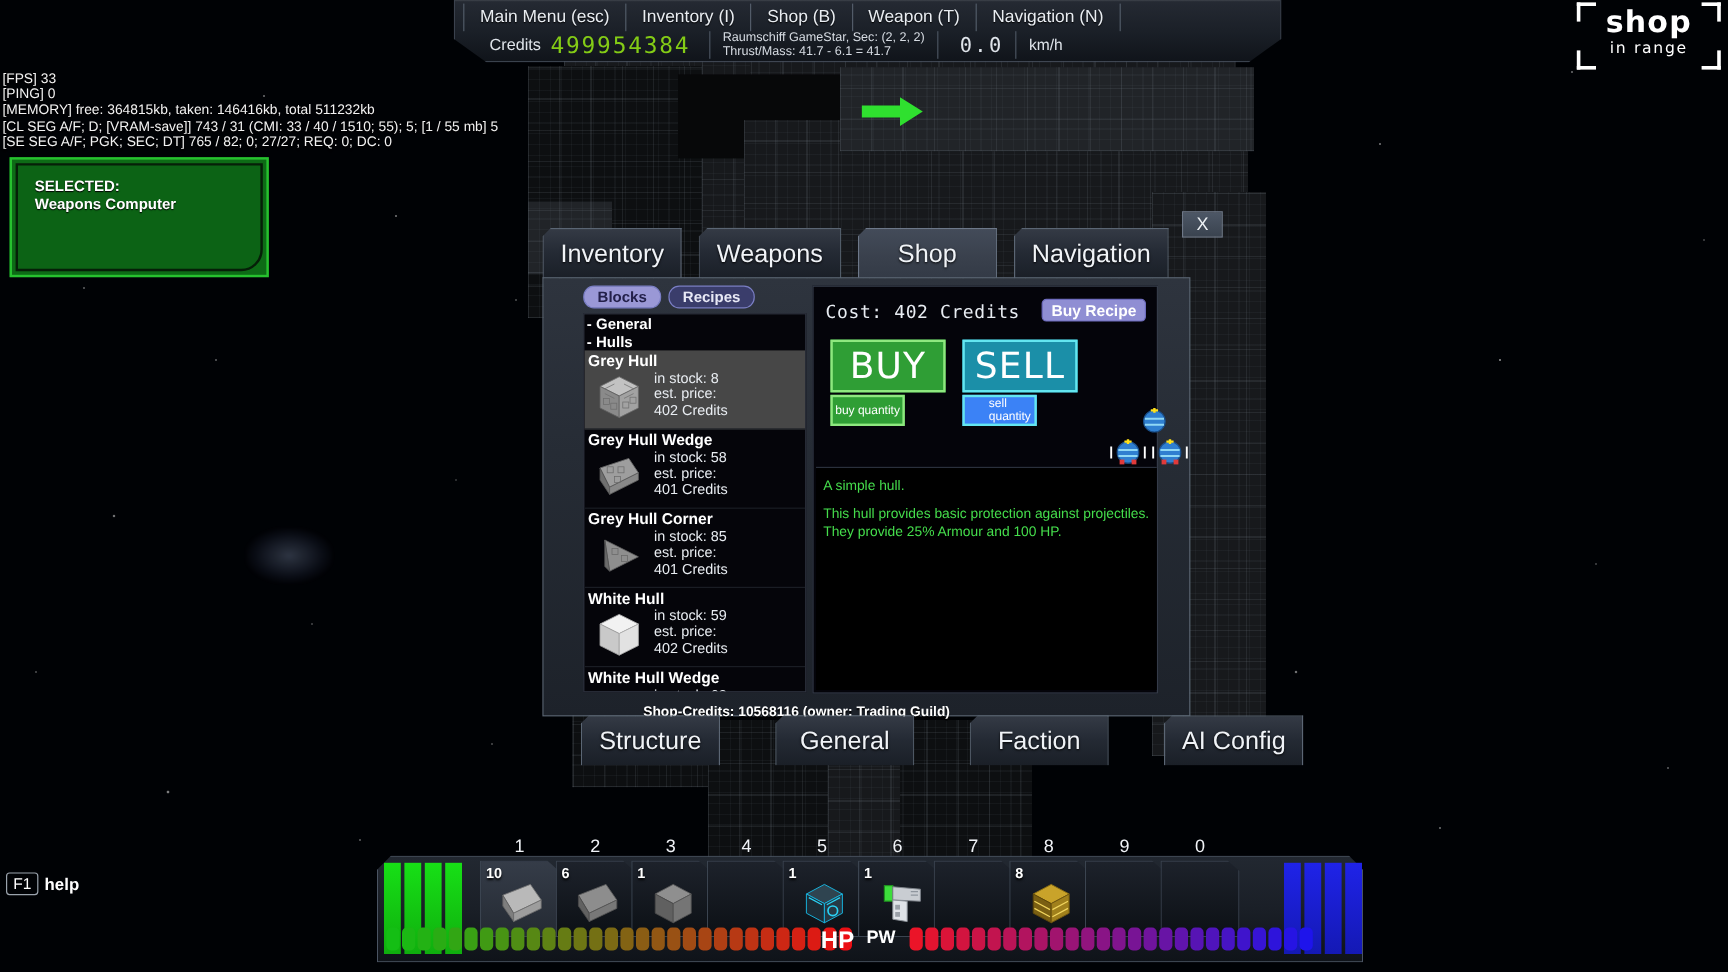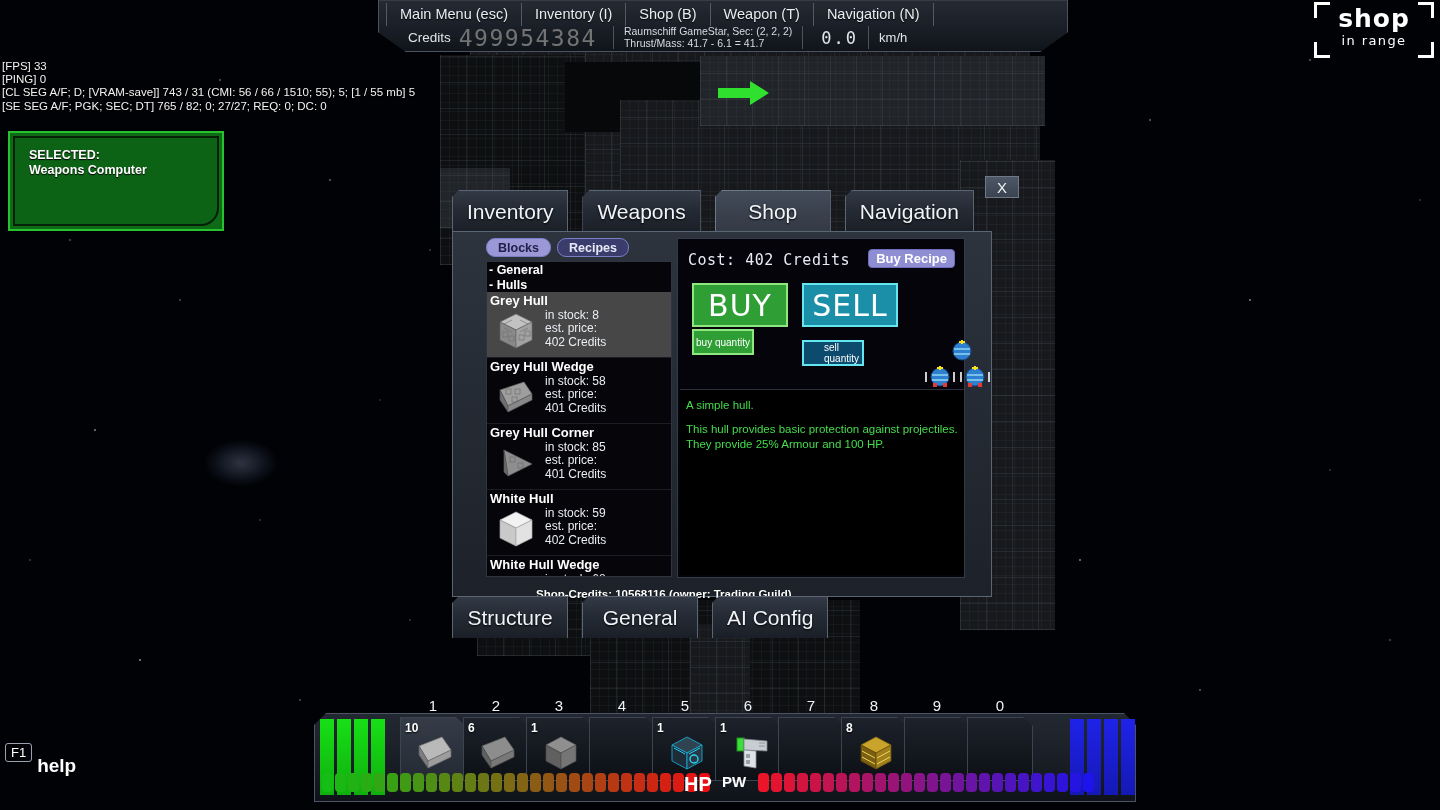--- a/index.html
+++ b/index.html
@@ -72,21 +72,21 @@
   .topmenu-item {
     color:#e9edf2; font-size:14.5px; line-height:23px; text-align:center;
     padding:0 13px; white-space:nowrap;
     border-right:1px solid #525b68;
     text-shadow:0 1px 1px #000;
   }
   .topmenu-item:first-child { border-left:1px solid #525b68; }
   #toprow2 { position:absolute; left:8px; top:26px; height:23px; display:flex; align-items:stretch; }
   .hud-cell { position:relative; border-right:1px solid #4a535f; display:flex; align-items:center; }
   #credits-label { color:#dfe4ea; font-size:13.5px; padding:0 8px 0 22px; }
-  #credits-value { color:#737373; font-size:23px; letter-spacing:1.5px; font-family:"DejaVu Sans Mono", monospace; padding-right:16px; }
+  #credits-value { color:#84cc16; font-size:19px; letter-spacing:1.5px; font-family:"DejaVu Sans Mono", monospace; padding-right:16px; }
   #shipinfo { padding:0 10px; display:flex; flex-direction:column; justify-content:center; line-height:11.5px; }
   #shipinfo div { color:#d6dbe2; font-size:10.5px; white-space:nowrap; }
   #speed-val { color:#dfe4ea; font-size:17px; font-family:"DejaVu Sans Mono", monospace; padding:0 10px 0 18px; letter-spacing:2px; }
   #speed-unit { color:#dfe4ea; font-size:13px; padding:0 10px; }
 
   
   #debug { position:absolute; left:2px; top:60px; width:430px; }
   #debug div { color:#f2f2f2; font-size:11.5px; line-height:13.2px; white-space:nowrap; text-shadow:0 1px 1px #000; }
 
   
@@ -108,21 +108,21 @@
   #shoprange .c1 { left:0; top:0; border-right:none; border-bottom:none; }
   #shoprange .c2 { right:0; top:0; border-left:none; border-bottom:none; }
   #shoprange .c3 { left:0; bottom:0; border-right:none; border-top:none; }
   #shoprange .c4 { right:0; bottom:0; border-left:none; border-top:none; }
   #shoprange-t1 { position:absolute; left:0; right:0; top:2px; text-align:center; color:#fff; font-size:25px; font-weight:bold; letter-spacing:1px; font-family:"DejaVu Sans", sans-serif;}
   #shoprange-t2 { position:absolute; left:0; right:0; top:31px; text-align:center; color:#fff; font-size:13px; letter-spacing:1.4px; font-family:"DejaVu Sans", sans-serif;}
 
   
   #f1help { position:absolute; left:5px; top:727px; display:flex; align-items:center; gap:5px; }
   #f1key { color:#fff; font-size:13px; border:1px solid #9aa3ad; border-radius:3px; padding:1px 5px; }
-  #f1txt { color:#fff; font-size:19px; font-weight:bold;margin-top:28px; }
+  #f1txt { color:#fff; font-size:14px; font-weight:bold; }
 
   
   #arrow { position:absolute; left:718px; top:80px; width:52px; height:26px; }
 
   
   #dialog { position:absolute; left:452px; top:190px; width:540px; height:448px; }
 
   .tabrow { position:absolute; display:flex; gap:14px; }
   #tabrow-top { left:0px; top:0px; }
   .tab {
@@ -132,21 +132,21 @@
     background: linear-gradient(180deg,#343a45 0%, #242a34 48%, #1a1f27 100%);
     border:1px solid #5b6674; border-bottom:none;
     clip-path: polygon(7px 0, 100% 0, 100% 100%, 0 100%, 0 7px);
     text-shadow:0 1px 2px #000;
   }
   .tab.active {
     background: linear-gradient(180deg,#434b59 0%, #39404c 60%, #333a46 100%);
     border-color:#6d7889;
   }
   #tabrow-bottom { left:0px; top:406px; }
-  #tabrow-bottom .tab { clip-path: polygon(7px 0, 100% 0, 100% 100%, 0 100%, 0 7px); }
+  #tabrow-bottom .tab { clip-path: polygon(7px 0, 100% 0, 100% 100%, 0 100%, 0 7px); margin-left: 32px; }
 
   #dialog-body {
     position:absolute; left:0px; top:41px; width:540px; height:366px;
     background: linear-gradient(180deg,#2e343e 0%, #262c35 40%, #1d222a 100%);
     border:1px solid #5b6674;
   }
 
   #closebtn {
     position:absolute; left:533px; top:-14px; width:34px; height:22px;
     display:flex; align-items:center; justify-content:center;
@@ -210,21 +210,21 @@
     color:#ffffff; font-size:30px; letter-spacing:1px;
     font-family:"DejaVu Sans", sans-serif;
   }
   #buybtn { left:14px; top:44px; background:#2f9e35; border:2px solid #8ee87f; }
   #sellbtn { left:124px; top:44px; background:#1b8fa8; border:2px solid #63e6f0; }
   .qtybox {
     position:absolute; width:62px; height:26px; display:flex; align-items:center; justify-content:center;
     color:#ffffff; font-size:10px;
   }
   #buyqty { left:14px; top:90px; background:#2f9e35; border:2px solid #8ee87f; }
-  #sellqty { left:124px; top:101px; background:#0c4a6e; border:2px solid #63e6f0;padding-left:20px; }
+  #sellqty { left:124px; top:90px; background:#3b82f6; border:2px solid #63e6f0;padding-left:20px; }
 
   #shopicons { position:absolute; left:240px; top:100px; width:78px; height:52px; }
 
   #descbox {
     position:absolute; left:2px; top:150px; width:284px; height:186px;
     background:#000000; border-top:1px solid #2a303c;
     padding:8px 6px;
   }
   #descbox div { color:#45dd4c; font-size:11.5px; line-height:15px; }
   #descbox .gap { height:9px; }
@@ -309,21 +309,22 @@
       </div>
       <div class="hud-cell" style="border-right:none;">
         <span id="speed-unit">km/h</span>
       </div>
     </div>
   </div>
 
   <div id="debug">
     <div>[FPS] 33</div>
     <div>[PING] 0</div>
-    <div>[CL SEG A/F; D; [VRAM-save]] 743 / 31 (CMI: 56 / 66 / 1510; 55); 5; [1 / 55 mb] 5</div>
+    <div>[MEMORY] free: 364815kb, taken: 146416kb, total 511232kb</div>
+    <div>[CL SEG A/F; D; [VRAM-save]] 743 / 31 (CMI: 33 / 40 / 1510; 55); 5; [1 / 55 mb] 5</div>
     <div>[SE SEG A/F; PGK; SEC; DT] 765 / 82; 0; 27/27; REQ: 0; DC: 0</div>
   </div>
 
   <div id="selbox">
     <div id="selbox-inner">
       <div>SELECTED:</div>
       <div>Weapons Computer</div>
     </div>
   </div>
 
@@ -516,20 +517,21 @@
           <div class="gap"></div>
           <div>This hull provides basic protection against projectiles.</div>
           <div>They provide 25% Armour and 100 HP.</div>
         </div>
       </div>
     </div>
 
     <div class="tabrow" id="tabrow-bottom">
       <div class="tab">Structure</div>
       <div class="tab">General</div>
+      <div class="tab">Faction</div>
       <div class="tab">AI Config</div>
     </div>
   </div>
 
   <div id="hotbar">
     <div id="hotbar-plate"></div>
 
     <div class="sidebars" style="left:6px;">
       <div class="sidebar-seg" style="background:linear-gradient(180deg,#17e016,#0fae0e);"></div>
       <div class="sidebar-seg" style="background:linear-gradient(180deg,#17e016,#0fae0e);"></div>

